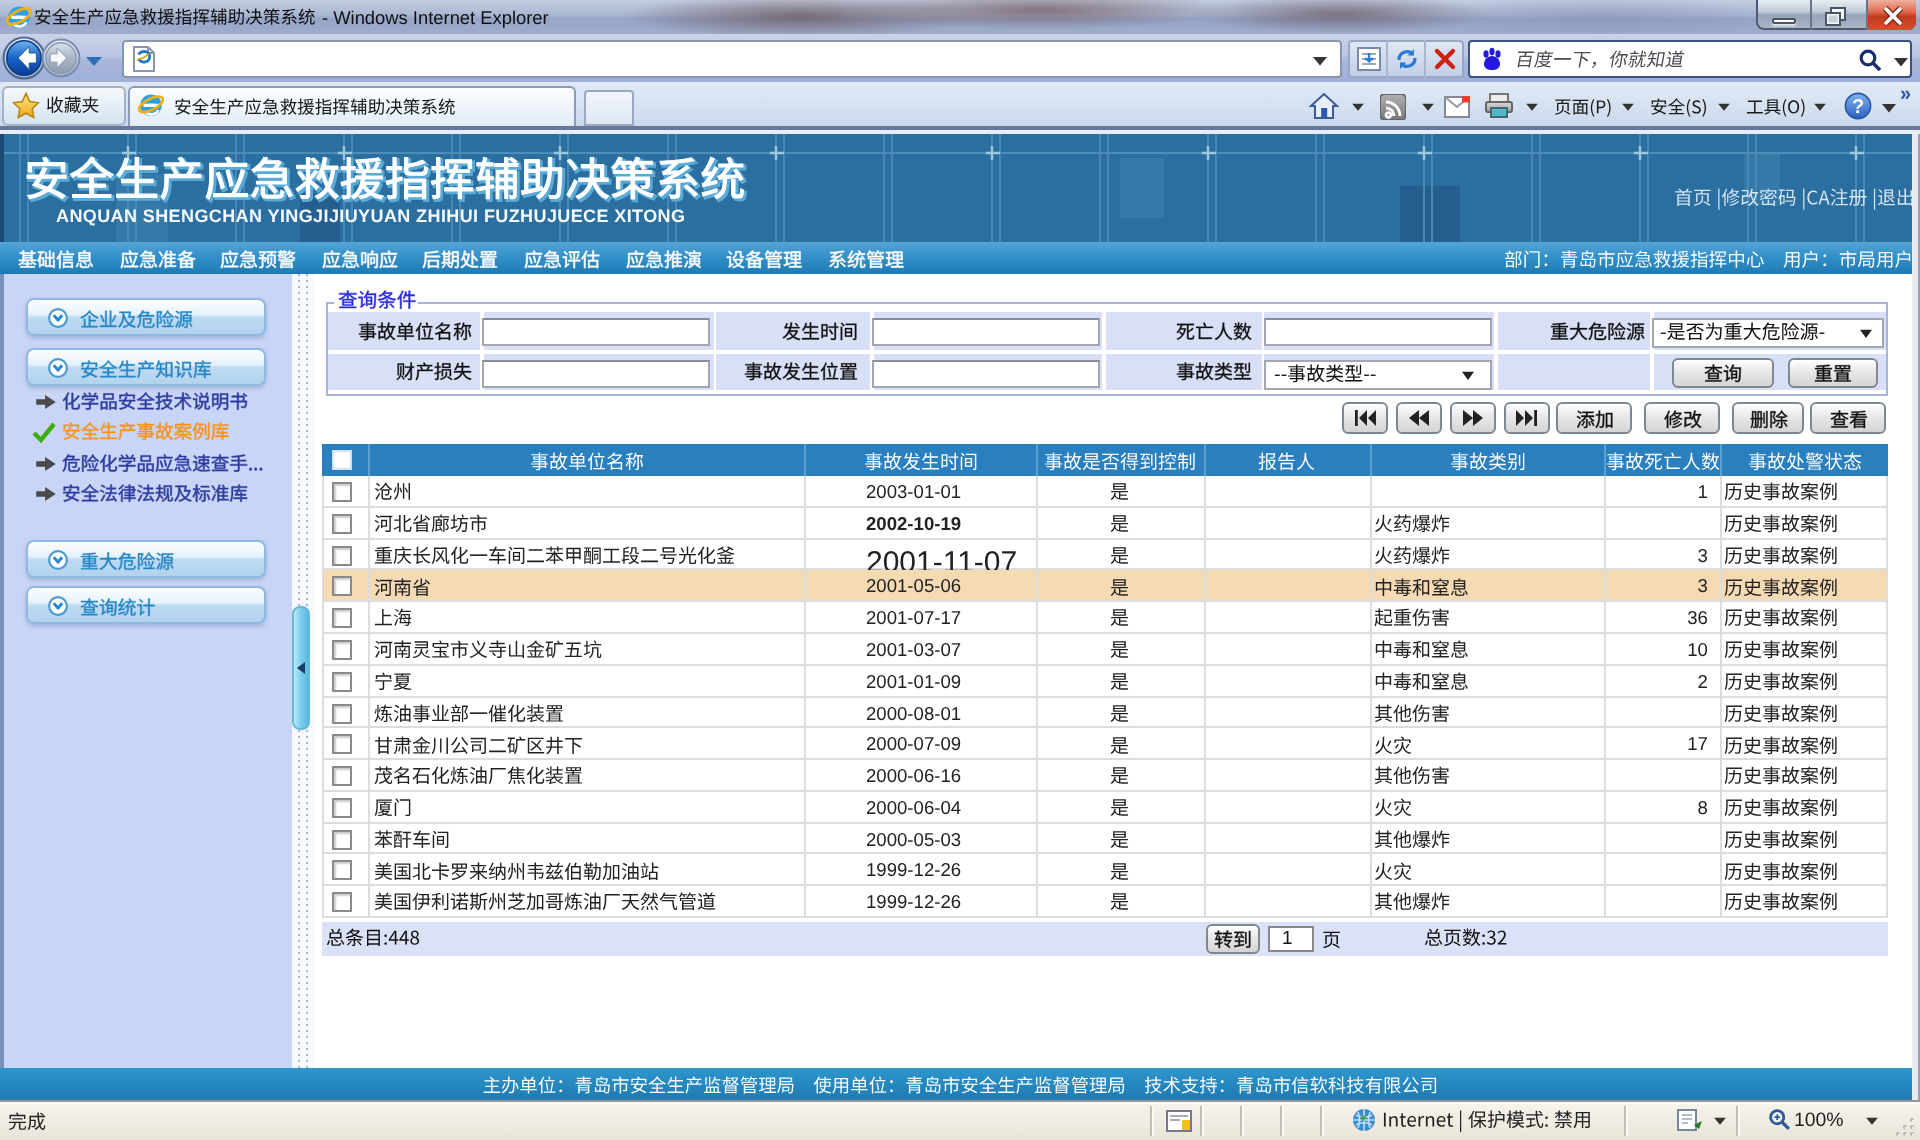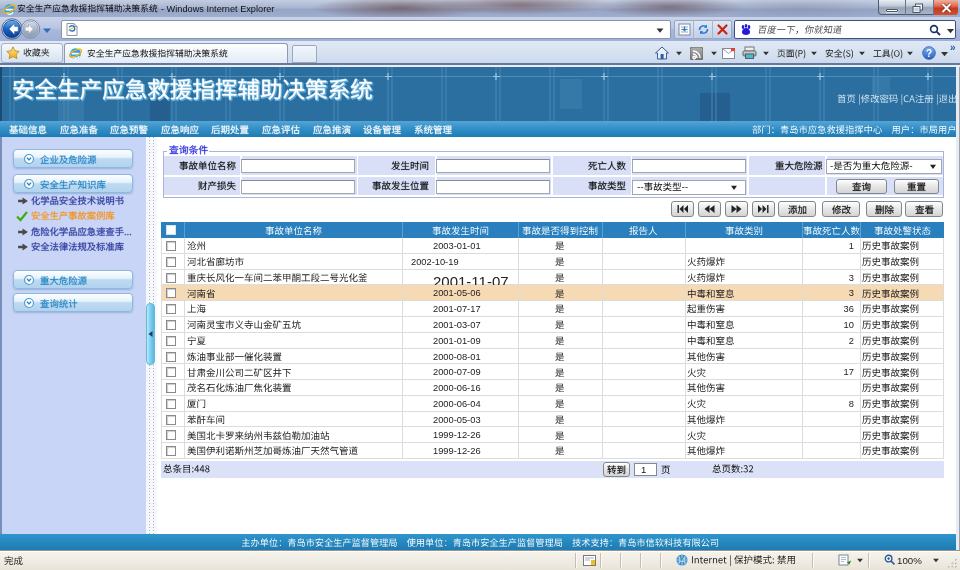--- a/index.html
+++ b/index.html
@@ -609,20 +609,21 @@
         <use href="#g8" x="2004.0"></use>
         <use href="#g9" x="2254.5"></use>
         <use href="#ga" x="2505.0"></use>
         <use href="#gb" x="2755.5"></use>
         <use href="#gc" x="3006.0"></use>
         <use href="#gd" x="3256.5"></use>
         <use href="#ge" x="3507.0"></use>
         <use href="#gf" x="3757.5"></use>
       </g>
     </svg>
+    <div class="lat" style="left:28px;top:103px;font-size:9px;color:#f4fafe;font-weight:700;letter-spacing:0.2px;">ANQUAN SHENGCHAN YINGJIJIUYUAN ZHIHUI FUZHUJUECE XITONG</div>
     <svg class="t" style="left:836.6px;top:93.8px;width:120.4px;height:9.4px" viewBox="0 0 3202 250">
       <g transform="translate(0,218) scale(1,-1)" fill="#d8e8f4">
         <use href="#g11" x="0"></use>
         <use href="#gs" x="250"></use>
         <use href="#g12" x="562"></use>
         <use href="#g13" x="630"></use>
         <use href="#g14" x="880"></use>
         <use href="#g15" x="1130"></use>
         <use href="#g16" x="1380"></use>
         <use href="#g12" x="1692"></use>
@@ -1179,21 +1180,21 @@
     <svg class="t" style="left:187.0px;top:257.0px;width:57.0px;height:9.5px" viewBox="0 0 1500 250">
       <g transform="translate(0,218) scale(1,-1)" fill="#222">
         <use href="#g49" x="0"></use>
         <use href="#g4a" x="250"></use>
         <use href="#g4b" x="500"></use>
         <use href="#g4c" x="750"></use>
         <use href="#g4d" x="1000"></use>
         <use href="#g22" x="1250"></use>
       </g>
     </svg>
-    <div class="lat" style="left:411px;top:256.786px;font-size:9.3px;color:#222;font-weight:400;">2002-10-19</div>
+    <div class="lat" style="left:433px;top:256.786px;font-size:9.3px;color:#222;font-weight:700;">2002-10-19</div>
     <svg class="t" style="left:555.2px;top:257.0px;width:9.5px;height:9.5px" viewBox="0 0 250 250">
       <g transform="translate(0,218) scale(1,-1)" fill="#222">
         <use href="#g3j" x="0"></use>
       </g>
     </svg>
     <svg class="t" style="left:687.0px;top:257.0px;width:38.0px;height:9.5px" viewBox="0 0 1000 250">
       <g transform="translate(0,218) scale(1,-1)" fill="#222">
         <use href="#g4e" x="0"></use>
         <use href="#g4f" x="250"></use>
         <use href="#g4g" x="500"></use>

